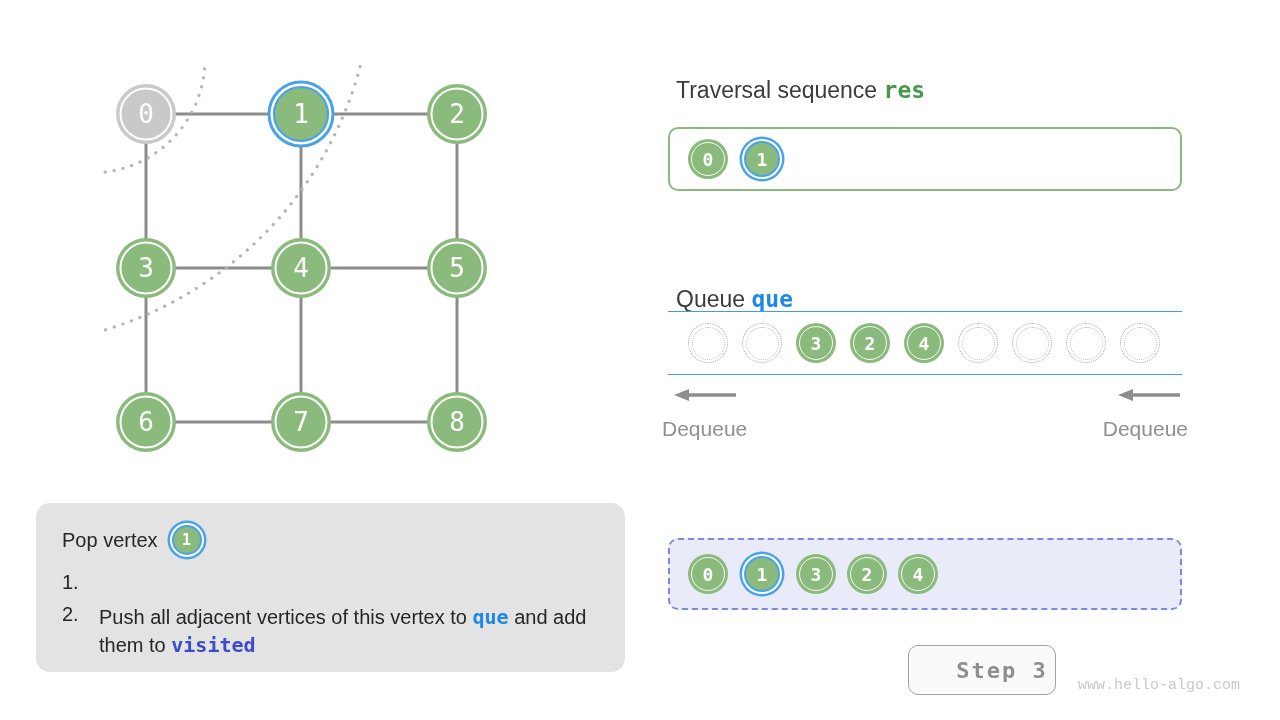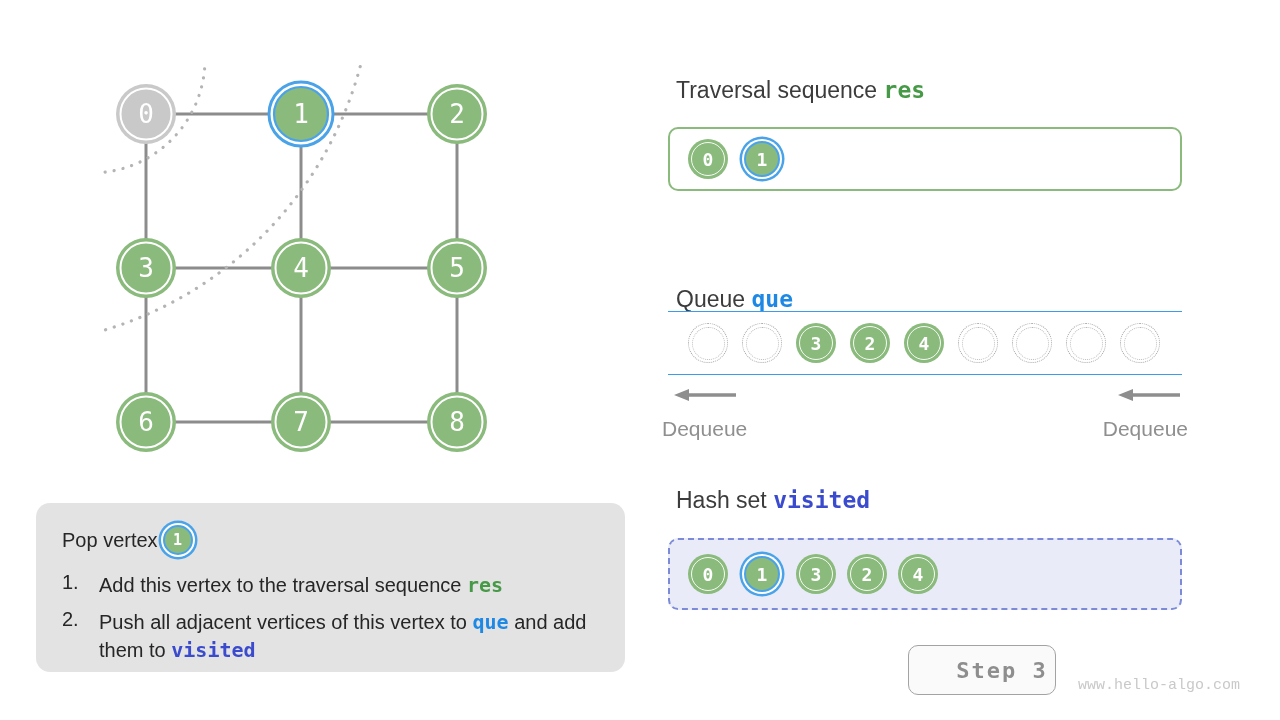--- a/index.html
+++ b/index.html
@@ -52,21 +52,21 @@
   #enqueue-label { right:92px; top:417px; }
 
   #visited-box { position:absolute; left:668px; top:538px; width:514px; height:72px;
           background:#e9ecf8; border:2px dashed #7c8ad8; border-radius:10px;
           display:flex; align-items:center; padding-left:18px; gap:11px; }
 
   
   #note-box { position:absolute; left:36px; top:503px; width:589px; height:169px;
           background:#e3e3e3; border-radius:14px; padding:16px 26px;
           color:#262626; font-size:20px; }
-  #note-line1 { display:flex; align-items:center; height:42px; }
+  #note-line1 { display:flex; align-items:center; gap:9px; height:42px; }
   #note-list { margin-top:10px; display:flex; flex-direction:column; gap:9px; }
   .note-item { display:flex; }
   .note-num { width:37px; flex:0 0 auto; }
   .note-text { line-height:28px; }
   .note-text .code { font-family:"DejaVu Sans Mono", monospace; font-weight:700; }
 
   
   #step-button { position:absolute; left:908px; top:645px; width:148px; height:50px;
           background:#fafafa; border:1.5px solid #a3a3a3; border-radius:10px;
           display:flex; align-items:center; justify-content:center;
@@ -171,43 +171,38 @@
     <line x1="12" y1="7" x2="62" y2="7" stroke="#8e8e8e" stroke-width="3.5"></line>
     <polygon points="0,7 15,1 15,13" fill="#8e8e8e"></polygon>
   </svg>
   <svg id="enqueue-arrow" class="q-arrow" viewBox="0 0 62 14">
     <line x1="12" y1="7" x2="62" y2="7" stroke="#8e8e8e" stroke-width="3.5"></line>
     <polygon points="0,7 15,1 15,13" fill="#8e8e8e"></polygon>
   </svg>
   <div id="dequeue-label" class="q-label">Dequeue</div>
   <div id="enqueue-label" class="q-label">Dequeue</div>
 
-  <div class="panel-title" style="left:676px; top:487px;">
-    <span>Hash set</span>
-    <span class="code indigo">visited</span>
-  </div>
   <div id="visited-box">
       <div class="chip default">0</div>
       <div class="chip current">1</div>
       <div class="chip default">3</div>
       <div class="chip default">2</div>
       <div class="chip default">4</div>
     </div>
 
   <div id="note-box">
     <div id="note-line1">
       <span>Pop vertex</span>
       <span class="chip current small">
         <span>1</span>
       </span>
     </div>
     <div id="note-list">
         <div class="note-item">
           <span class="note-num">1.</span>
-          <div class="note-text"><span>Add this vertex to the traversal sequence </span><span class="code green">res</span></div>
         </div>
         <div class="note-item">
           <span class="note-num">2.</span>
           <div class="note-text"><span>Push all adjacent vertices of this vertex to </span><span class="code blue">que</span><span> and add them to </span><span class="code indigo">visited</span></div>
         </div>
       </div>
   </div>
 
   <div id="step-button">
     <span>Step 3</span>

